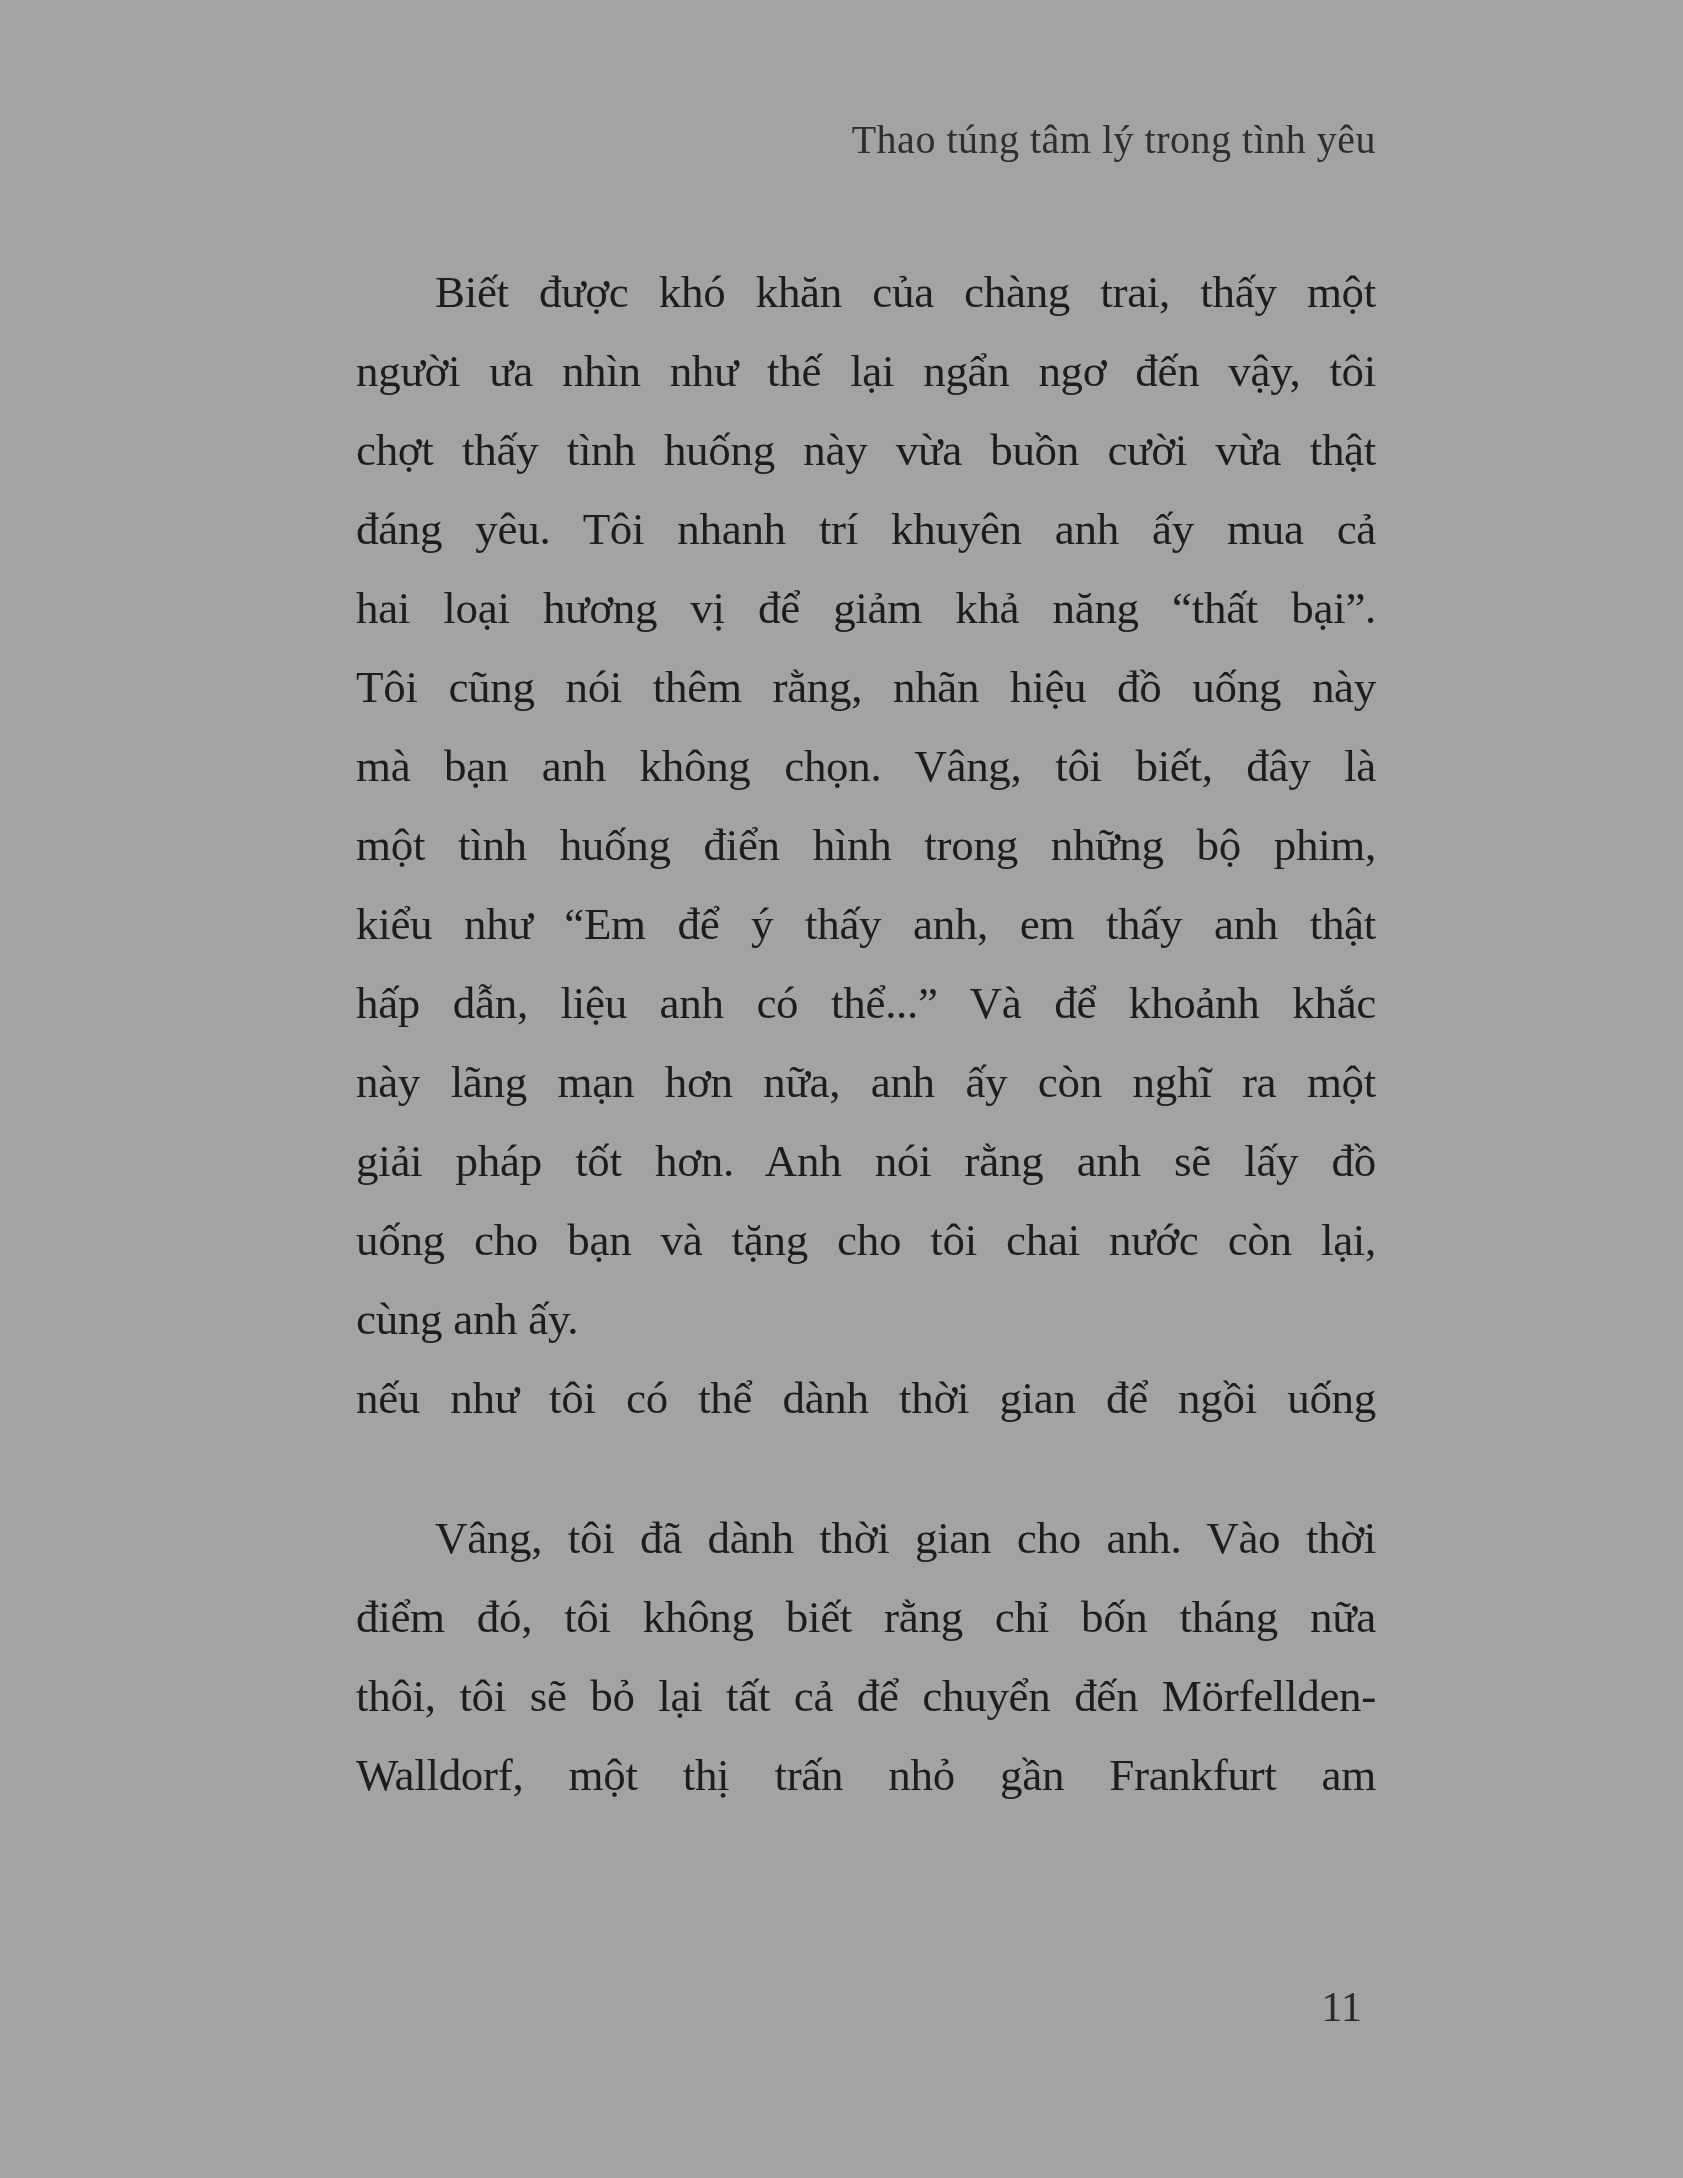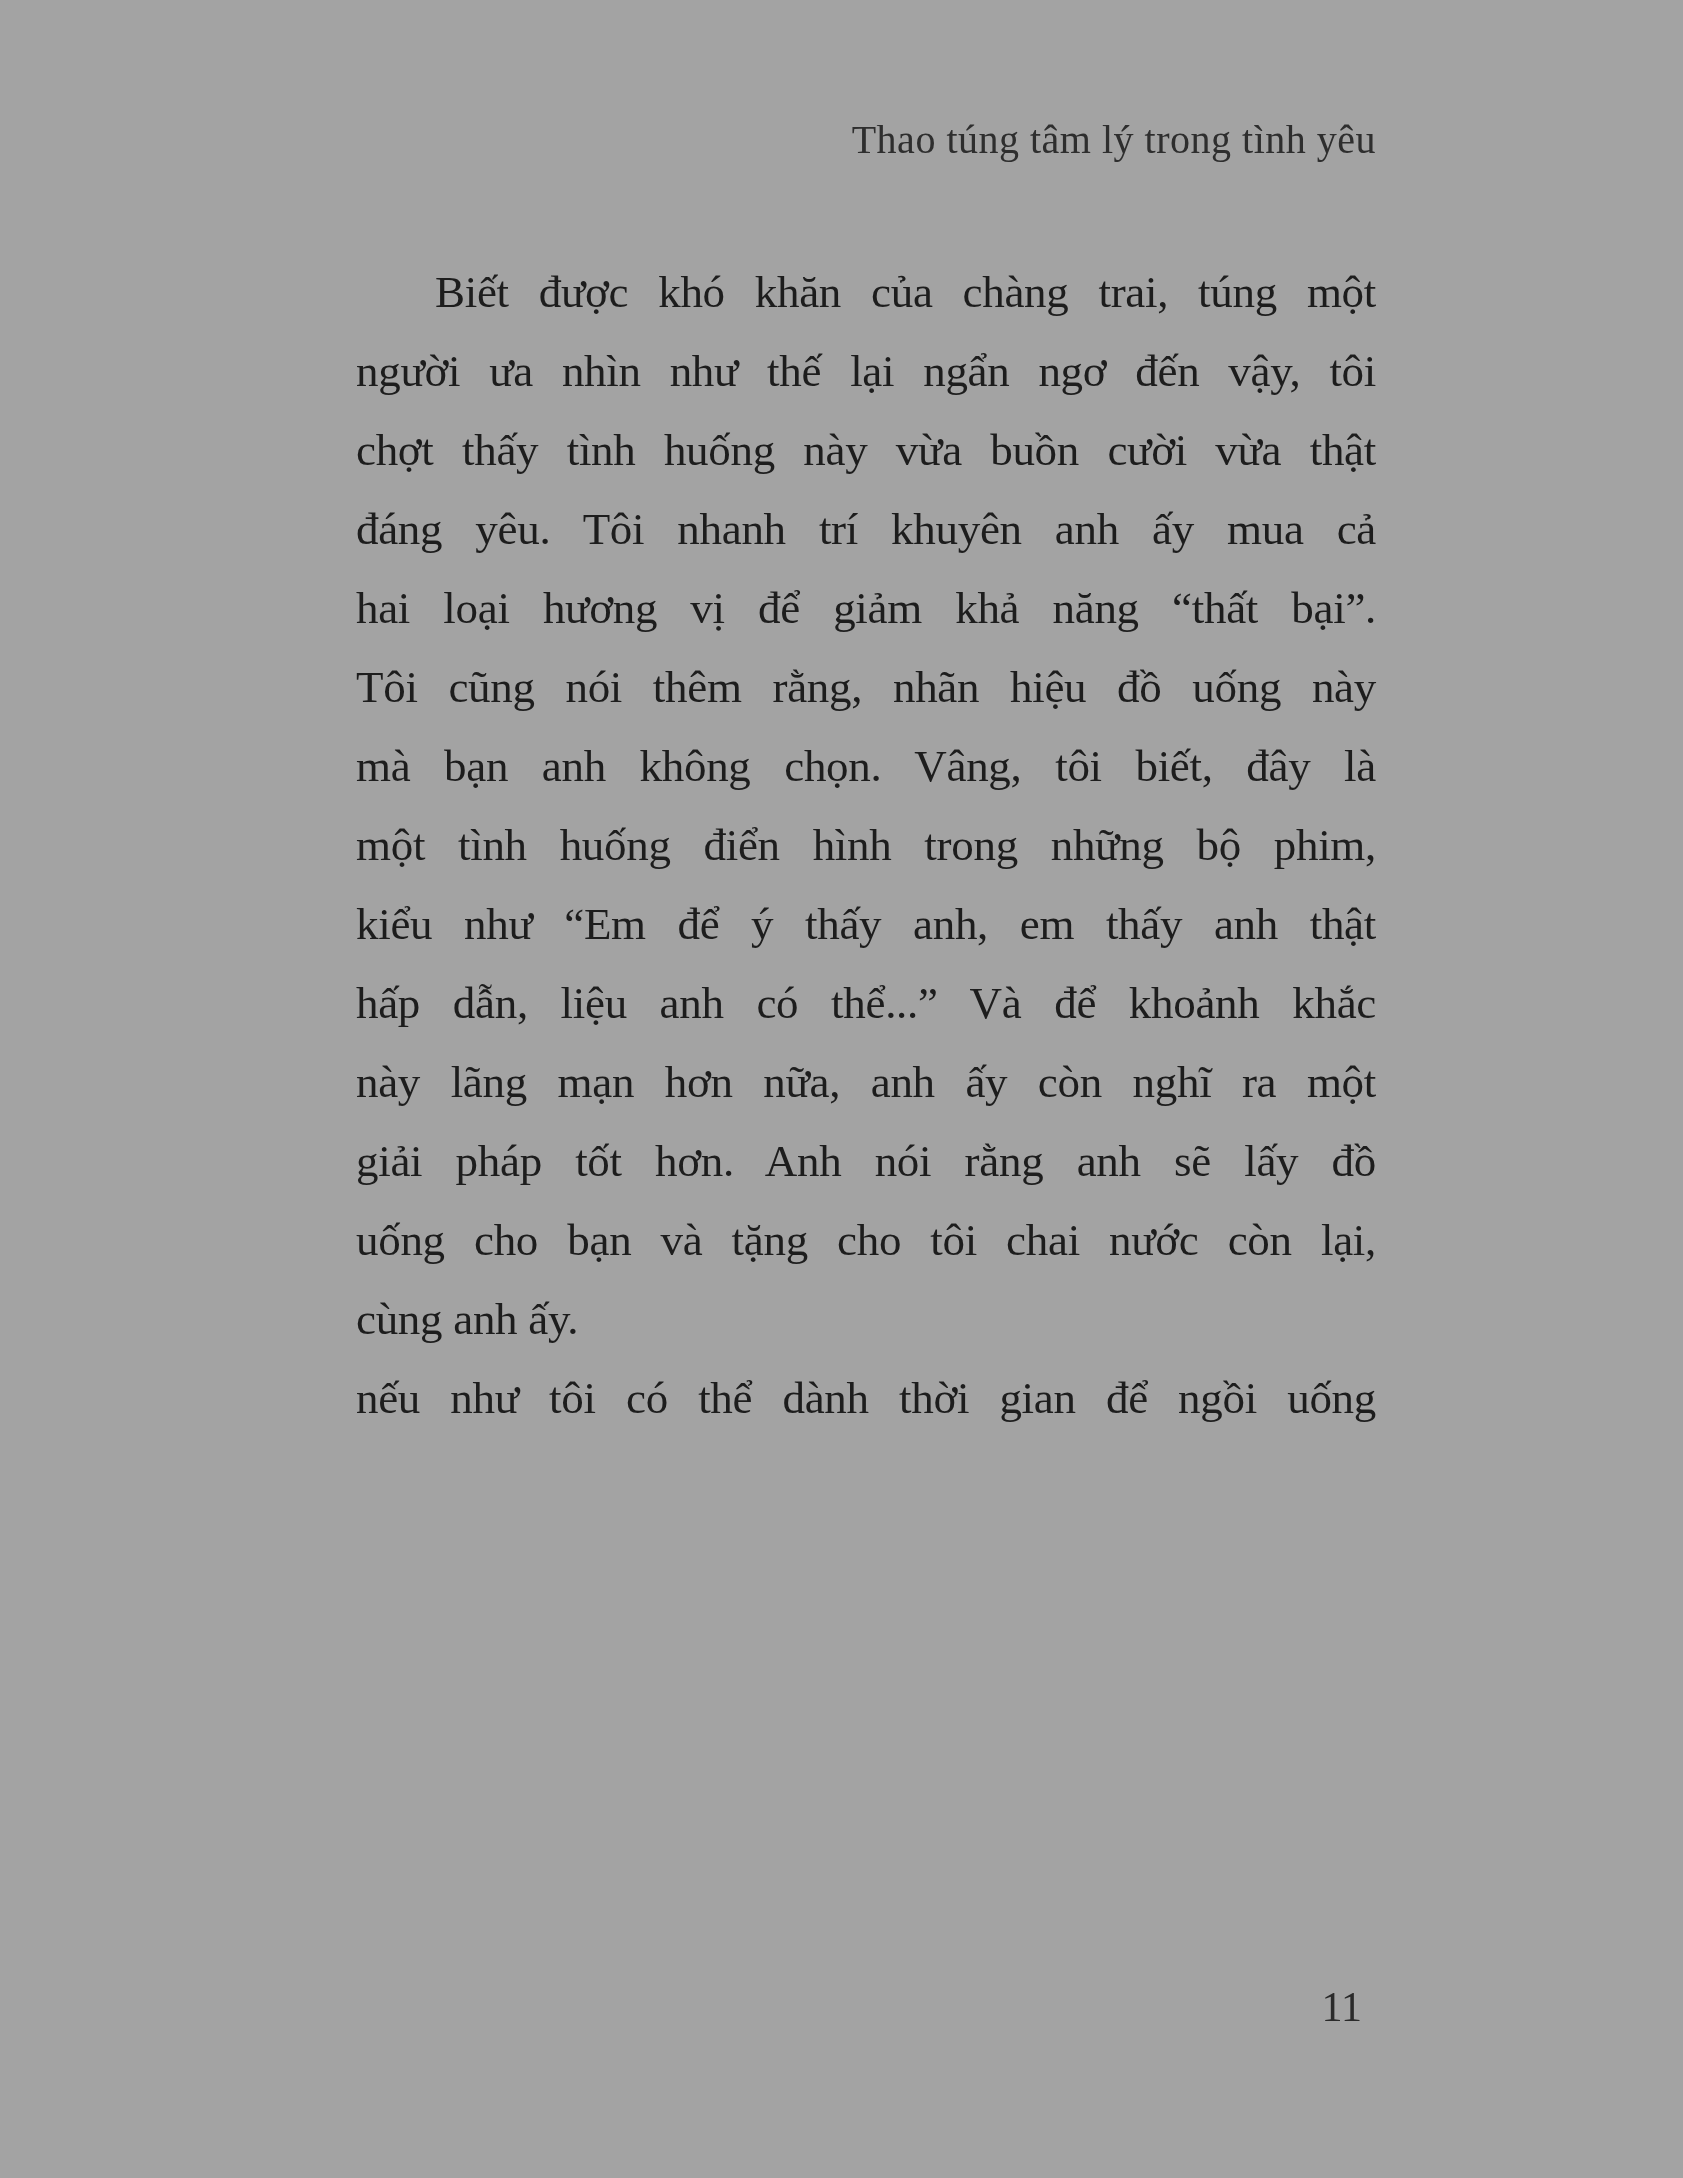--- a/index.html
+++ b/index.html
@@ -63,33 +63,39 @@
   }
 </style>
 </head>
 <body>
 
 <div class="page">
   <div class="running-head">Thao túng tâm lý trong tình yêu</div>
 
   <div class="text-block" id="paragraphs">
       <div class="paragraph">
-        <div class="line indent">Biết được khó khăn của chàng trai, túng một</div>
+        <div class="line indent">Biết được khó khăn của chàng trai, thấy một</div>
         <div class="line">người ưa nhìn như thế lại ngẩn ngơ đến vậy, tôi</div>
         <div class="line">chợt thấy tình huống này vừa buồn cười vừa thật</div>
         <div class="line">đáng yêu. Tôi nhanh trí khuyên anh ấy mua cả</div>
         <div class="line">hai loại hương vị để giảm khả năng “thất bại”.</div>
         <div class="line">Tôi cũng nói thêm rằng, nhãn hiệu đồ uống này</div>
         <div class="line">mà bạn anh không chọn. Vâng, tôi biết, đây là</div>
         <div class="line">một tình huống điển hình trong những bộ phim,</div>
         <div class="line">kiểu như “Em để ý thấy anh, em thấy anh thật</div>
         <div class="line">hấp dẫn, liệu anh có thể...” Và để khoảnh khắc</div>
         <div class="line">này lãng mạn hơn nữa, anh ấy còn nghĩ ra một</div>
         <div class="line">giải pháp tốt hơn. Anh nói rằng anh sẽ lấy đồ</div>
         <div class="line">uống cho bạn và tặng cho tôi chai nước còn lại,</div>
         <div class="line plain">cùng anh ấy.</div>
         <div class="line">nếu như tôi có thể dành thời gian để ngồi uống</div>
       </div>
+      <div class="paragraph">
+        <div class="line indent">Vâng, tôi đã dành thời gian cho anh. Vào thời</div>
+        <div class="line">điểm đó, tôi không biết rằng chỉ bốn tháng nữa</div>
+        <div class="line">thôi, tôi sẽ bỏ lại tất cả để chuyển đến Mörfellden-</div>
+        <div class="line">Walldorf, một thị trấn nhỏ gần Frankfurt am</div>
+      </div>
     </div>
 
   <div class="page-number">11</div>
 </div>
 
 
 </body></html>

